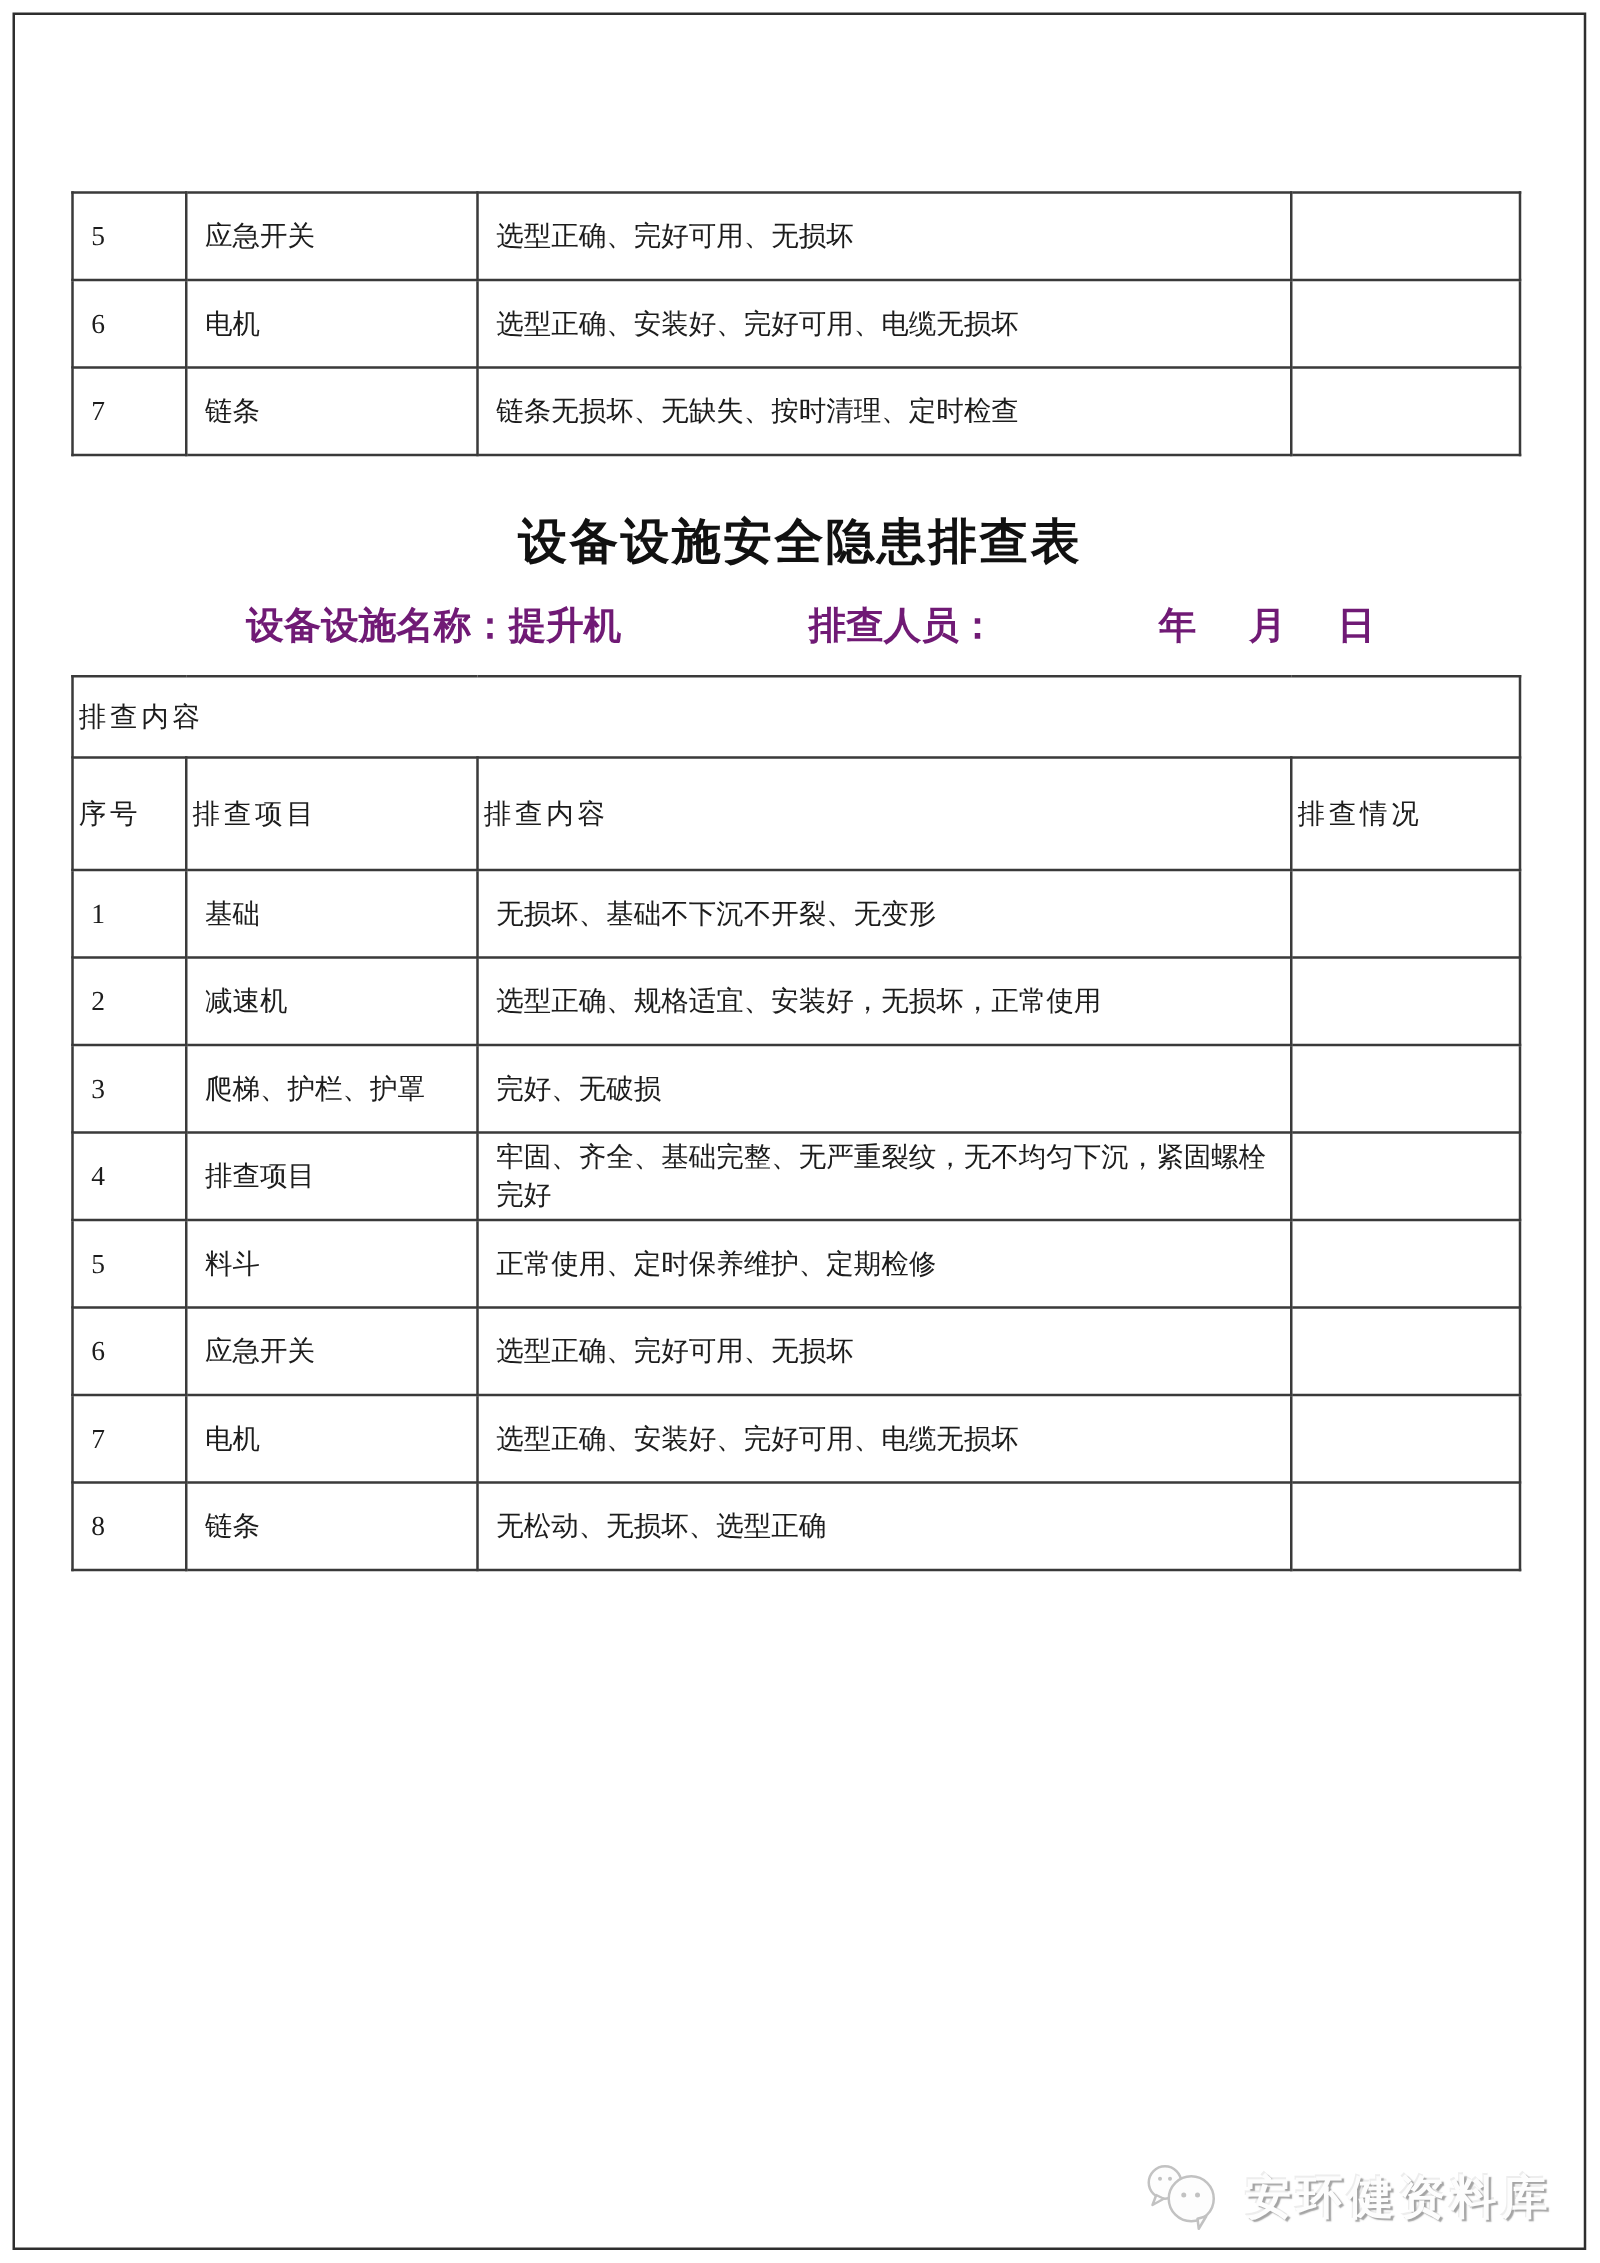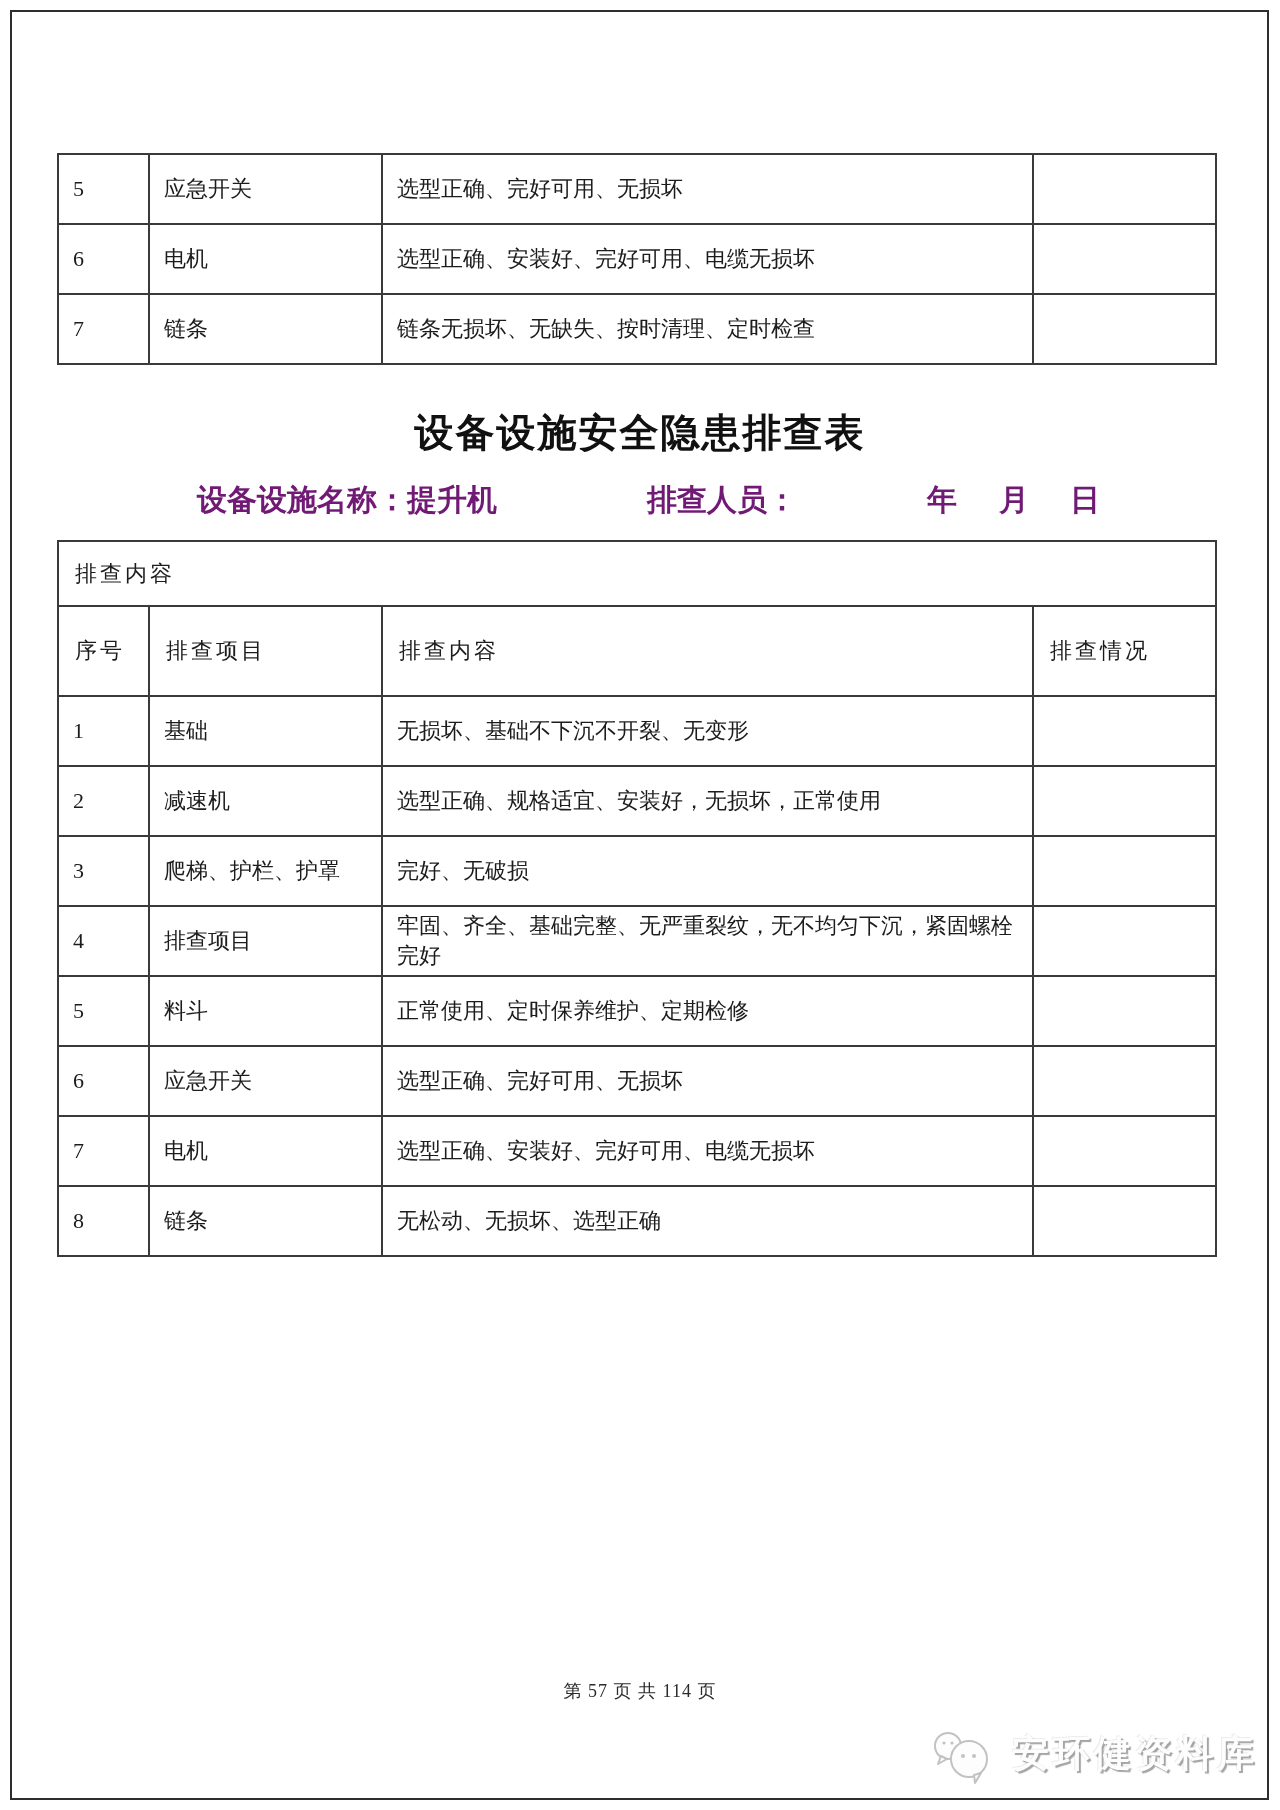--- a/index.html
+++ b/index.html
@@ -47,21 +47,21 @@
   .col-item  { width: 233px; }
   .col-basis { width: 651px; }
   .col-stat  { width: 183px; }
   .cell-no { font-size: 26px; padding-left: 16px; }
   .section-header-row { height: 65px; }
   .section-header-cell, .header-cell {
     text-align: center;
     font-weight: bold;
     font-size: 24px;
     letter-spacing: 3px;
-    padding: 16px !important;
+    padding: 4px !important;
   }
   .header-row { height: 90px; }
   .page-title {
     position: absolute;
     left: 0; top: 406px;
     width: 1280px;
     text-align: center;
     font-size: 39px;
     font-weight: bold;
     color: #111;
@@ -86,23 +86,23 @@
     left: 0; top: 1679px;
     width: 1280px;
     text-align: center;
     font-size: 18px;
     color: #2b2b2b;
     letter-spacing: 1px;
   }
   .watermark {
     position: absolute;
     top: 1729px;
-    right: 22px;
+    right: 38px;
     display: flex;
-    align-items: flex-start;
+    align-items: center;
     gap: 16px;
   }
   .watermark-text {
     font-size: 37px;
     font-weight: bold;
     letter-spacing: 4px;
     color: #fdfdfd;
     text-shadow: 2px 2px 1px #a4a4a4, -1px -1px 0px #ededed;
     white-space: nowrap;
   }
@@ -213,21 +213,20 @@
       </tr>
       <tr class="row-70">
         <td class="cell-no">8</td>
         <td>链条</td>
         <td>无松动、无损坏、选型正确</td>
         <td></td>
       </tr>
     </tbody>
   </table>
 
-  <div class="page-footer">第 57 页 共 114 页</div>
 
   <div class="watermark">
     <svg class="wm-icon" width="66" height="58" viewBox="0 0 66 58">
       <g fill="#fdfdfd" stroke="#c2c2c2" stroke-width="2">
         <circle cx="18" cy="17" r="13"></circle>
         <path d="M11 27 L8 35 L17 30 Z" stroke-linejoin="round"></path>
         <circle cx="39" cy="30" r="18"></circle>
         <path d="M44 46 L45 54 L51 44 Z" stroke-linejoin="round"></path>
       </g>
       <g fill="#c2c2c2" stroke="none">

